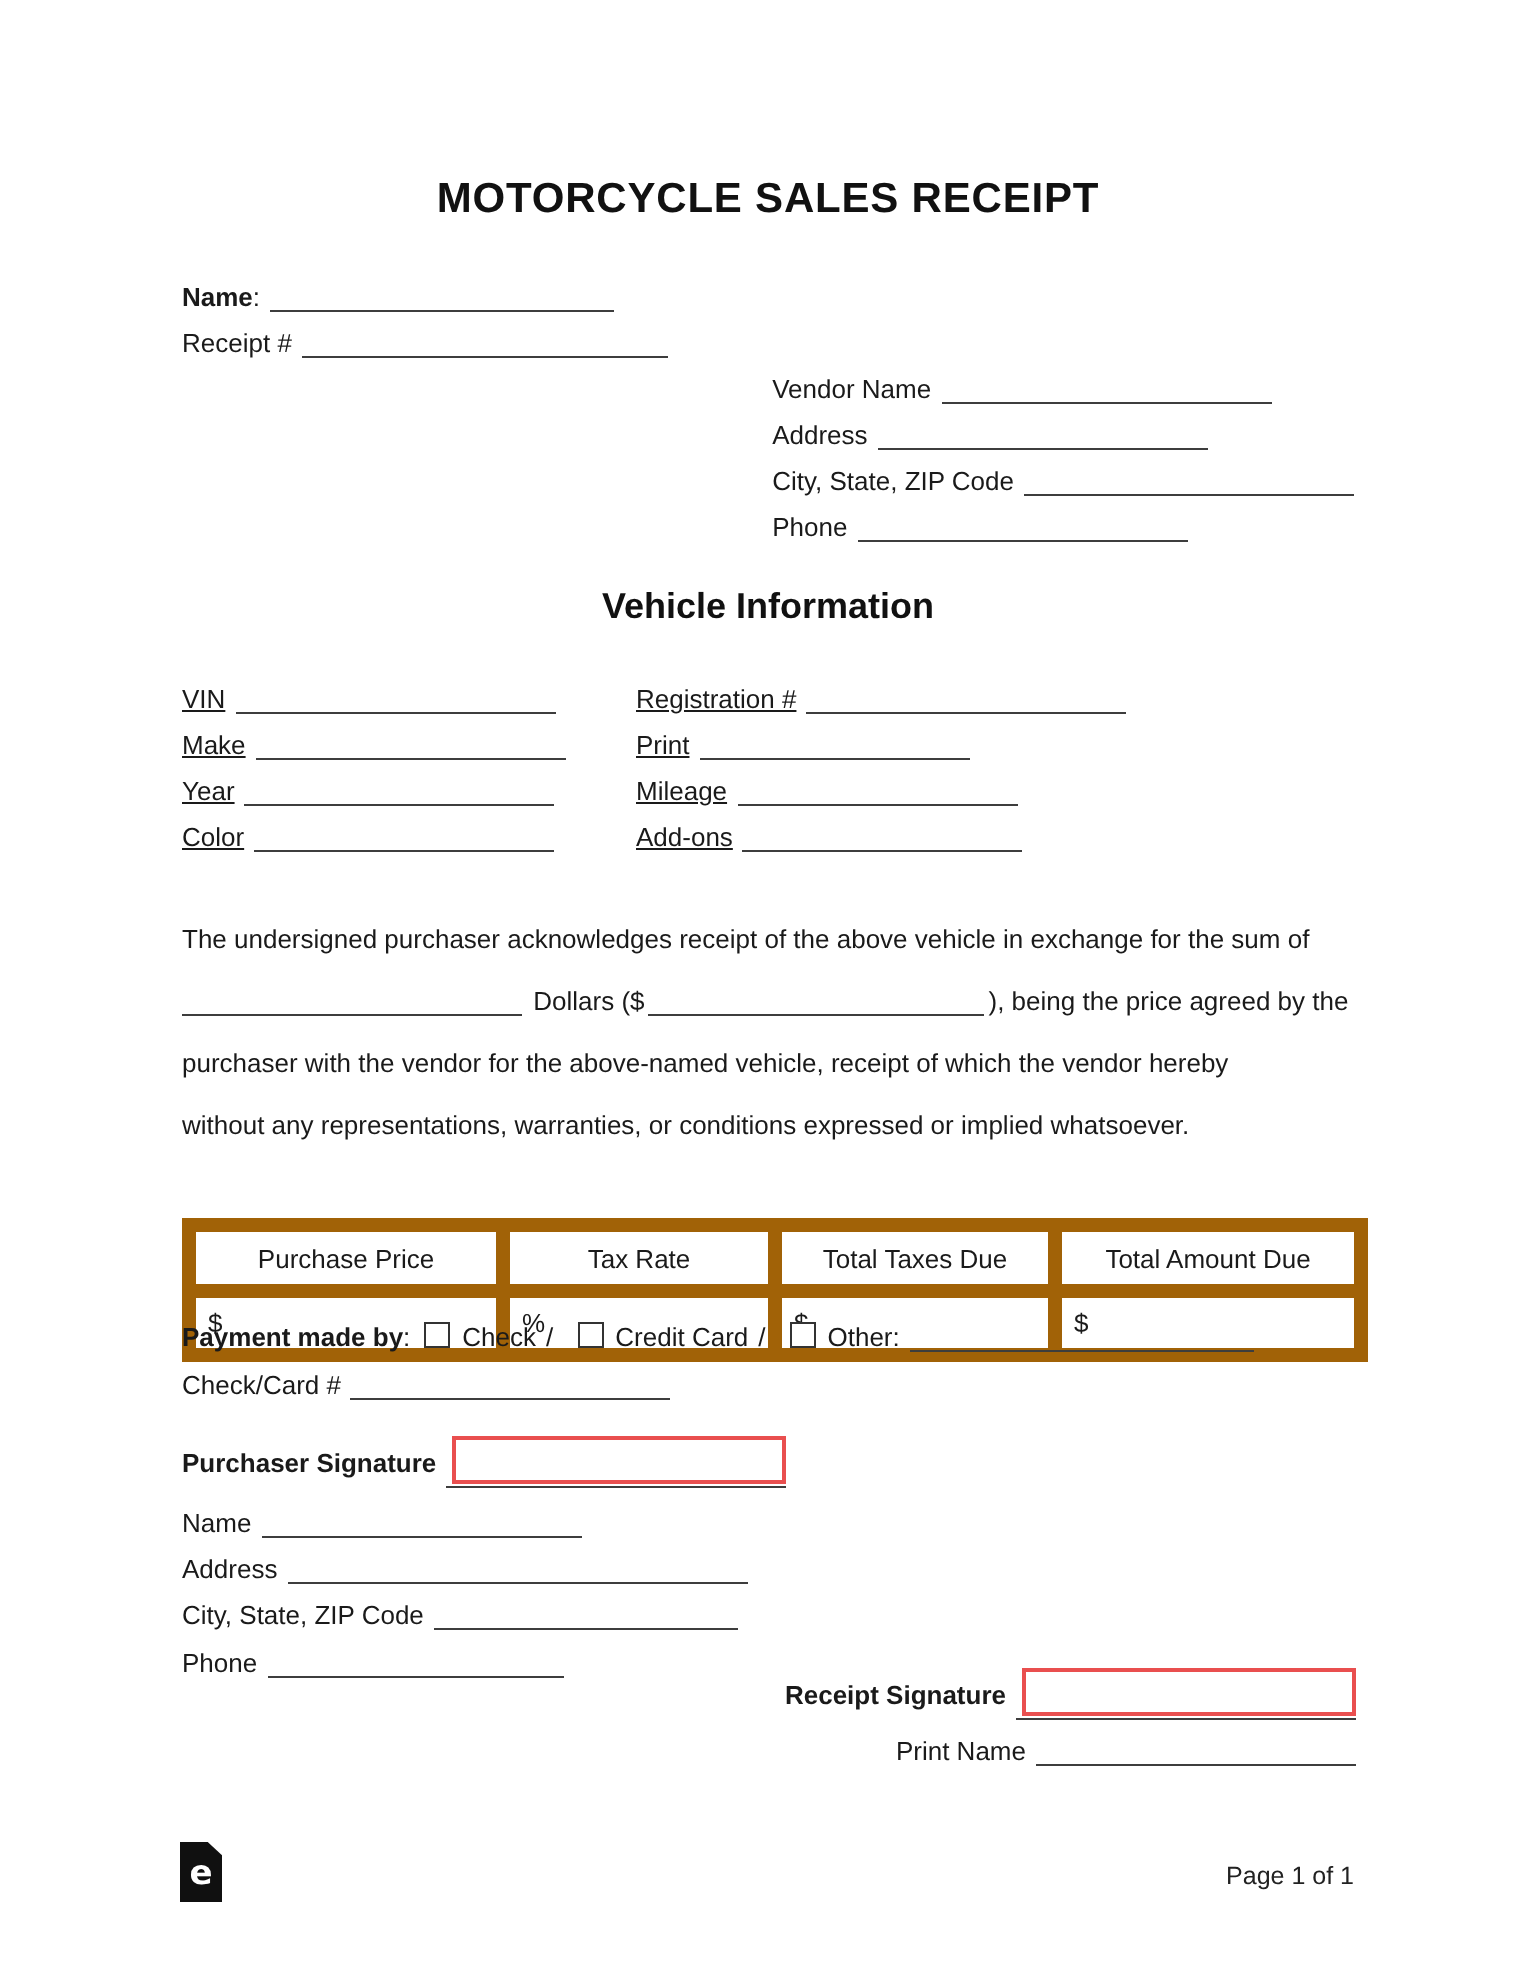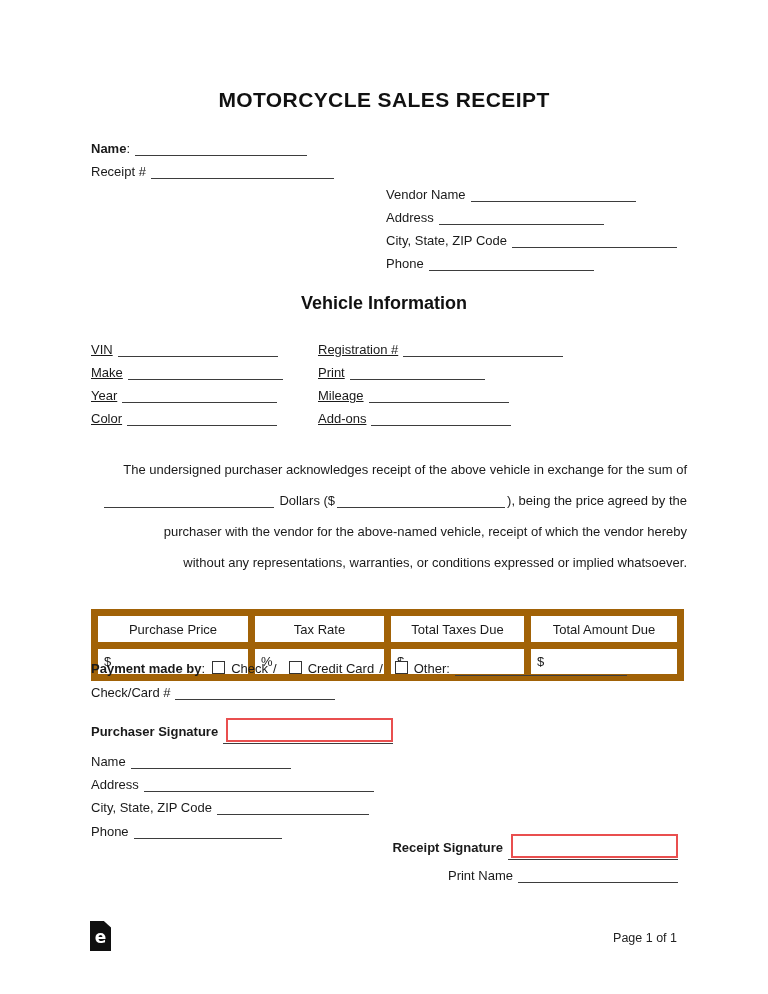--- a/index.html
+++ b/index.html
@@ -31,21 +31,21 @@
   .w230{width:230px}
 
   .receipt-block { top:137px; left:91px; }
   .vendor-block  { top:183px; right:91px; text-align:left; }
 
   .vehicle-fields { top:338px; left:91px; width:586px; }
   .veh-row { display:flex; line-height:23px;text-decoration:underline; }
   .veh-col1 { width:227px; }
   .veh-col2 { flex:1; }
 
-  .agreement { top:454px; left:91px; width:596px; line-height:31px;text-align:right; }
+  .agreement { top:454px; left:91px; width:596px; line-height:31px; }
   .agreement .blank { margin:0 2px; }
 
   .pricing-table { top:609px; left:91px; border-collapse:collapse; }
   .pricing-table th, .pricing-table td {
     border:7px solid #a16207; font-size:13px; font-weight:normal;
   }
   .pricing-table th { text-align:center; height:24px; }
   .pricing-table td { text-align:left; height:23px; padding-left:6px; vertical-align:middle; }
 
   .payment-block { top:657px; left:91px; }

